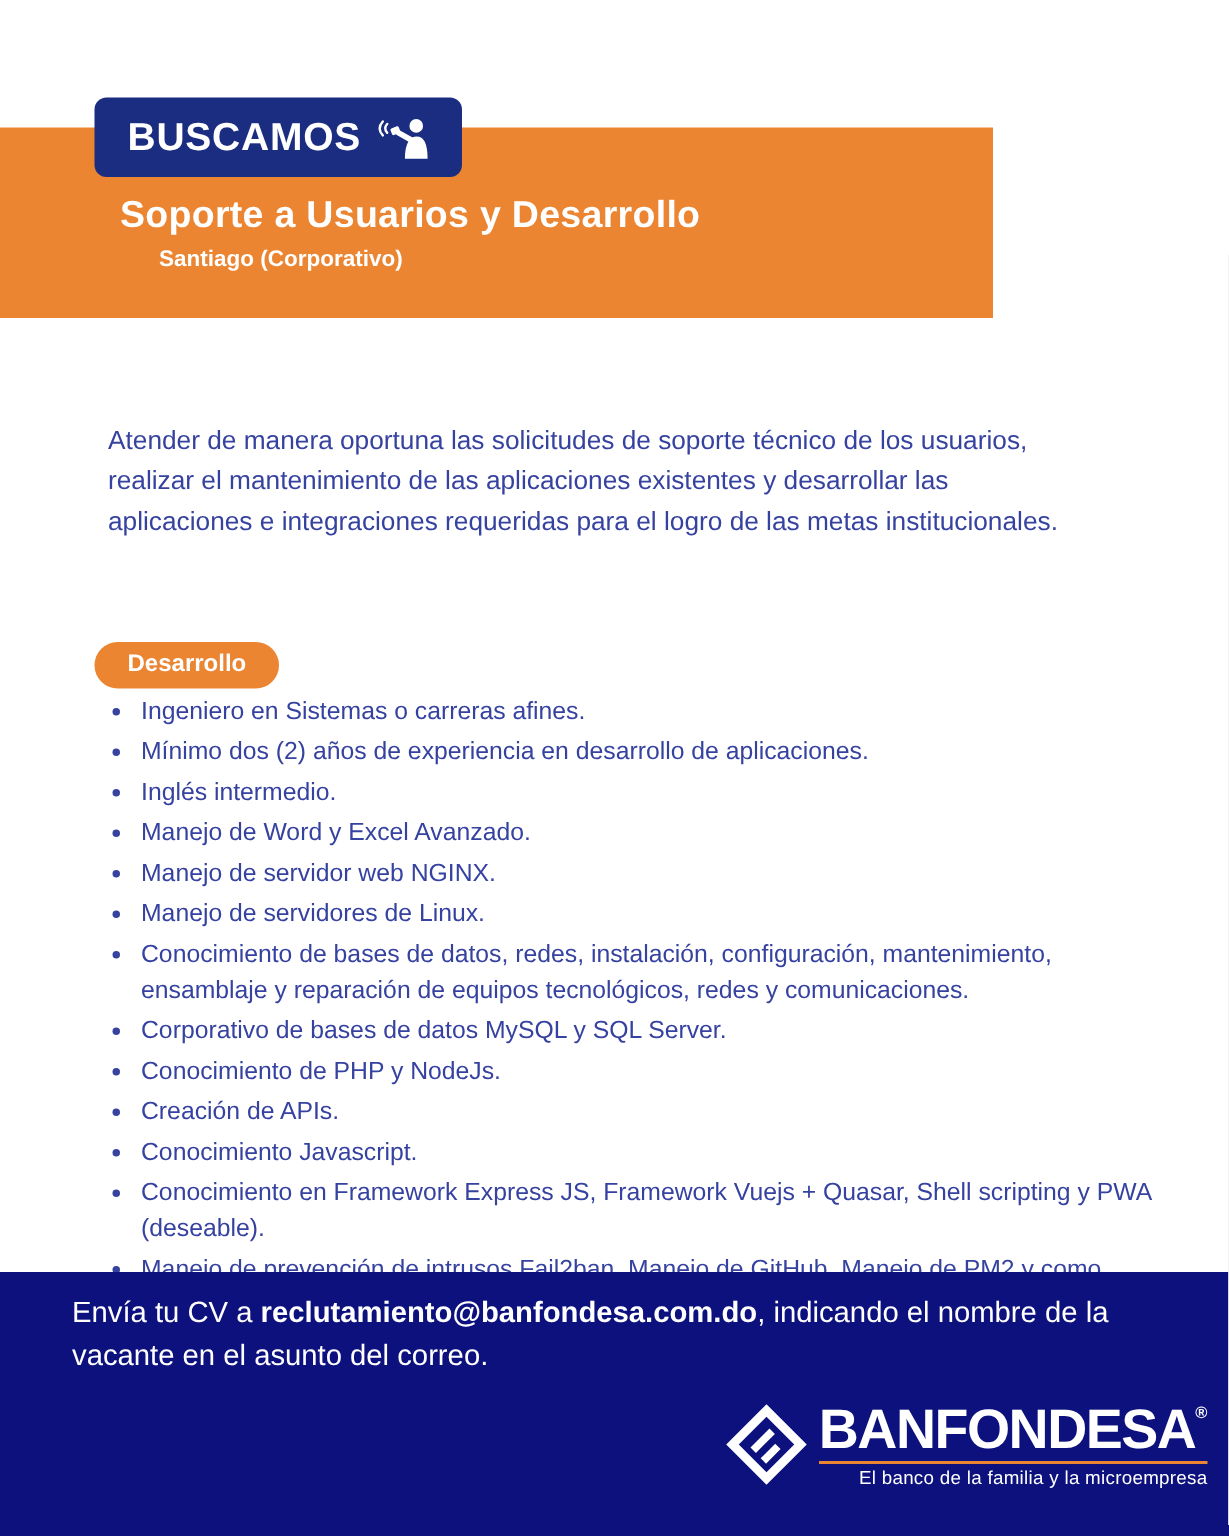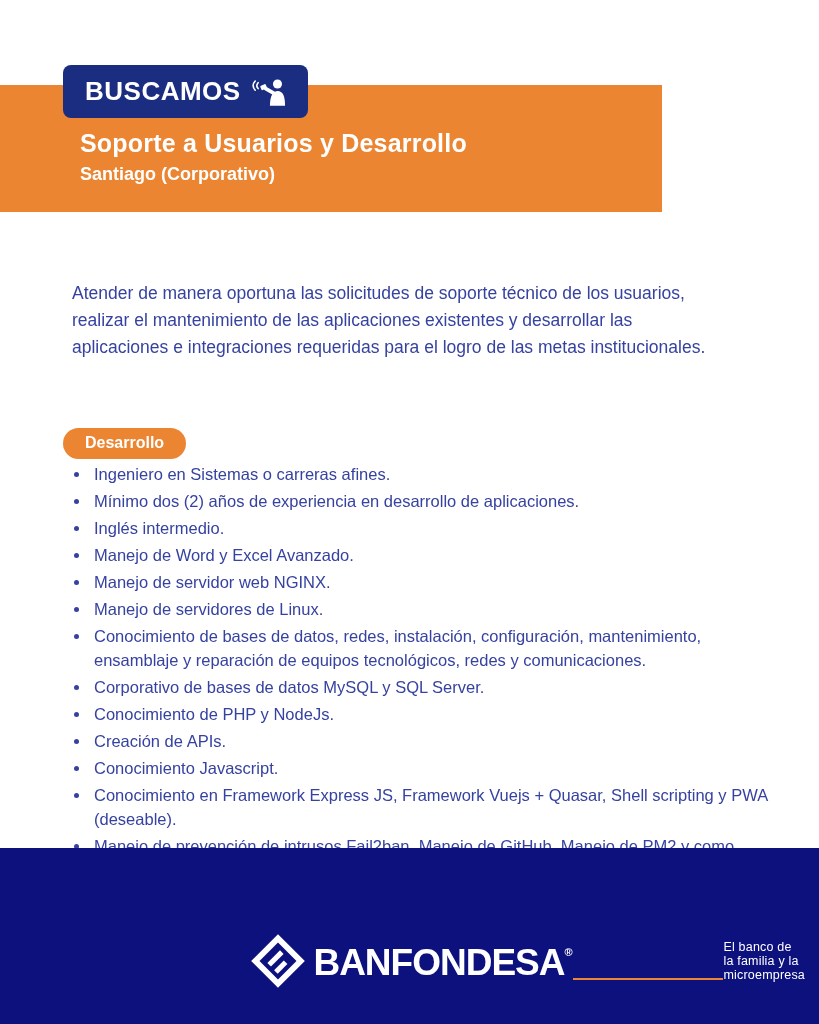--- a/index.html
+++ b/index.html
@@ -9,21 +9,21 @@
     position:relative; width:819px; height:1024px; margin:0 auto;
     background:#ffffff; overflow:hidden;
   }
   
   .banner {
     position:absolute; top:85px; left:0; width:662px; height:127px;
     background:#eb8532;
   }
   .banner-inner { position:absolute; left:80px; top:44px; }
   .banner-title { color:#ffffff; font-size:25px; font-weight:700; letter-spacing:.2px; }
-  .banner-subtitle { color:#ffffff; font-size:18px; font-weight:700; margin-top:6px; }
+  .banner-subtitle { color:#ffffff; font-size:15px; font-weight:700; margin-top:6px;margin-left:26px; }
   .badge {
     position:absolute; top:65px; left:63px; height:53px;
     background:#1b2d80; border-radius:8px;
     display:flex; align-items:center; gap:10px; padding:0 20px 0 22px;
   }
   .badge-label { color:#ffffff; font-size:26px; font-weight:700; letter-spacing:.5px; }
   .badge-icon svg { display:block; }
   
   .pill {
     position:absolute; left:63px; display:inline-block;
@@ -51,21 +51,21 @@
   .footer-text {
     position:absolute; top:13px; left:48px; width:716px;
     color:#ffffff; font-size:19.5px; line-height:29px;
   }
   .footer-text .email { font-weight:700; color:#ffffff; text-decoration:none; }
   .logo {
     position:absolute; right:14px; top:86px;
     display:flex; align-items:center; gap:8px;
   }
   .logo-mark svg { display:block; }
-  .logo-textblock { display:flex; align-items:flex-end; }
+  .logo-textblock { display:flex; flex-direction:column; align-items:flex-end; }
   .logo-name-row { display:flex; align-items:flex-start; }
   .logo-name {
     color:#ffffff; font-size:37px; font-weight:700; letter-spacing:-1px; line-height:38px;
   }
   .logo-reg { color:#ffffff; font-size:11px; font-weight:700; margin-top:2px; }
   .logo-rule { width:100%; height:2px; background:#eb8532; margin:2px 0 2px 0; }
   .logo-tagline { color:#ffffff; font-size:12.5px; letter-spacing:.2px; }
 </style>
 </head>
 <body>
@@ -119,20 +119,21 @@
       <li>Creación de APIs.</li>
 
       <li>Conocimiento Javascript.</li>
 
       <li>Conocimiento en Framework Express JS, Framework Vuejs + Quasar, Shell scripting y PWA (deseable).</li>
 
       <li>Manejo de prevención de intrusos Fail2ban, Manejo de GitHub, Manejo de PM2 y como administrador de procesos (deseable).</li>
     </ul>
 
   <div class="footer">
+    <p class="footer-text"><span>Envía tu CV a </span><a href="#" class="email">reclutamiento@banfondesa.com.do</a><span>, indicando el nombre de la vacante en el asunto del correo.</span></p>
 
     <div class="logo">
       <span class="logo-mark">
         <svg viewBox="0 0 64 64" width="54" height="54" aria-hidden="true">
           <rect x="13" y="13" width="38" height="38" transform="rotate(45 32 32)" fill="none" stroke="#ffffff" stroke-width="7"></rect>
           <path d="M21.5 36.5 L36.5 21.5" stroke="#ffffff" stroke-width="6" fill="none"></path>
           <path d="M29.5 45 L41 33.5" stroke="#ffffff" stroke-width="6" fill="none"></path>
         </svg>
       </span>
       <span class="logo-textblock">

